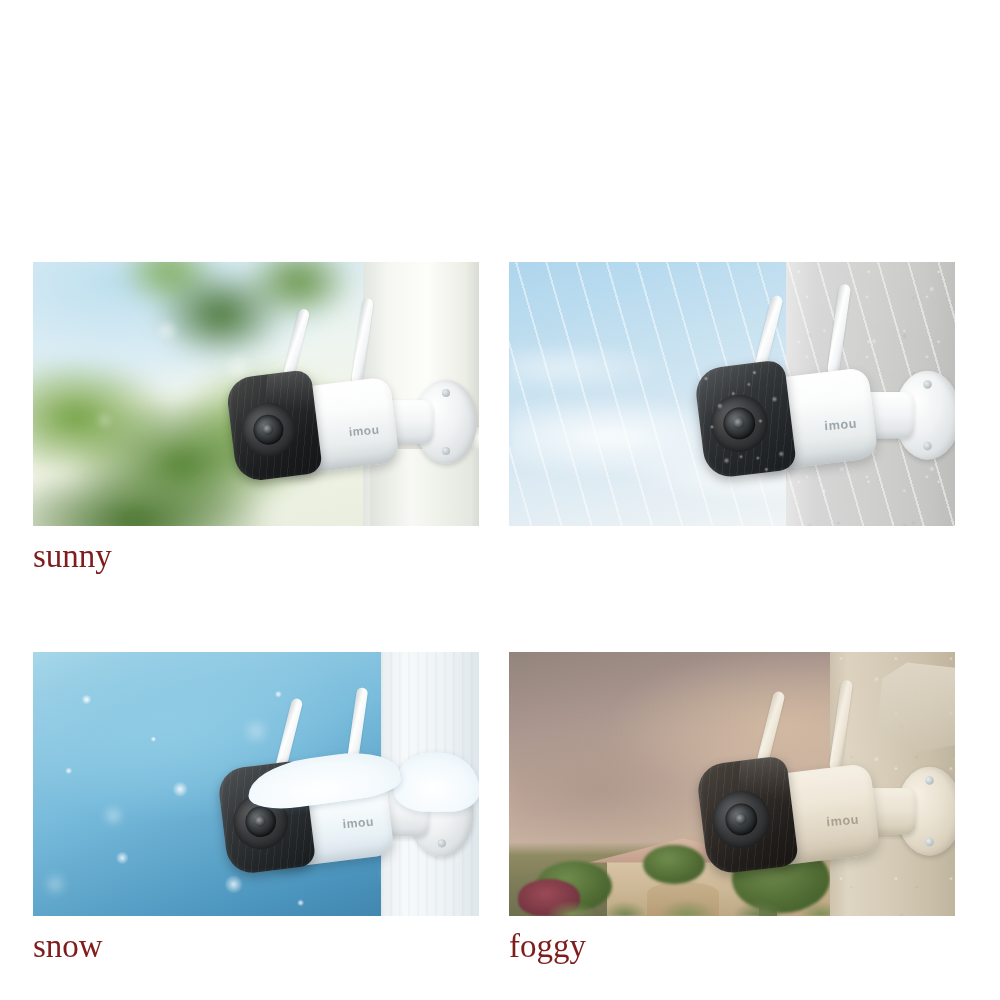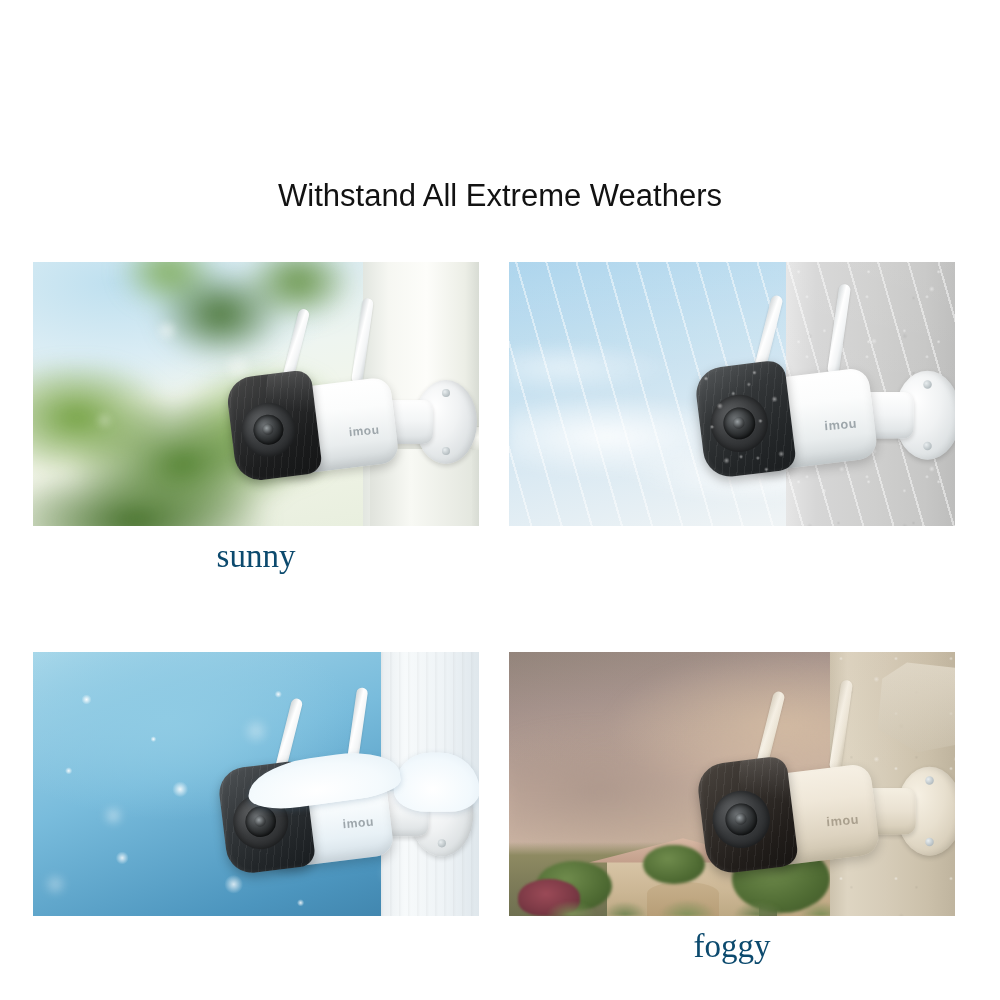--- a/index.html
+++ b/index.html
@@ -63,24 +63,24 @@
   .panel {
     position: relative;
     width: 446px;
     height: 264px;
     overflow: hidden;
     background: #cfd7dc;
   }
 
   .caption {
     margin-top: 12px;
-    text-align: center;
+    text-align: left;
     font-family: "Liberation Serif", serif;
     font-size: 33px;
-    color: #0c4a6e;
+    color: #7f1d1d;
     line-height: 1.15;
   }
 
   
   .wall { position: absolute; top: 0; bottom: 0; right: 0; }
 
   
   .p-sunny .sky {
     position: absolute; inset: 0;
     background:
@@ -439,21 +439,20 @@
   
   .veil { position: absolute; inset: 0; pointer-events: none; }
   .p-foggy .veil { background: linear-gradient(180deg, rgba(200,180,160,.10) 0%, rgba(200,180,160,0) 45%); }
   .p-rain  .veil { background: linear-gradient(180deg, rgba(255,255,255,.06), rgba(255,255,255,0) 50%); }
 </style>
 </head>
 <body>
 
 <div class="page">
 
-  <p class="subhead">Withstand All Extreme Weathers</p>
 
   <div class="grid">
 
     <div class="row">
 
       <div class="cell">
         <div class="panel p-sunny">
           <div class="sky"></div>
           <div class="foliage-a"></div>
           <div class="foliage-b"></div>
@@ -542,20 +541,21 @@
             <div class="face">
               <span class="grill"></span>
               <span class="rim"></span>
               <span class="lens"></span>
             </div>
             <div class="snowcap-mount"></div>
             <div class="snowcap-body"></div>
           </div>
           <div class="veil"></div>
         </div>
+        <div class="caption">snow</div>
       </div>
 
       <div class="cell">
         <div class="panel p-foggy">
           <div class="sky"></div>
           <div class="dust"></div>
           <div class="ground"></div>
           <div class="house-a"></div>
           <div class="house-b"></div>
           <div class="tree-1"></div>

